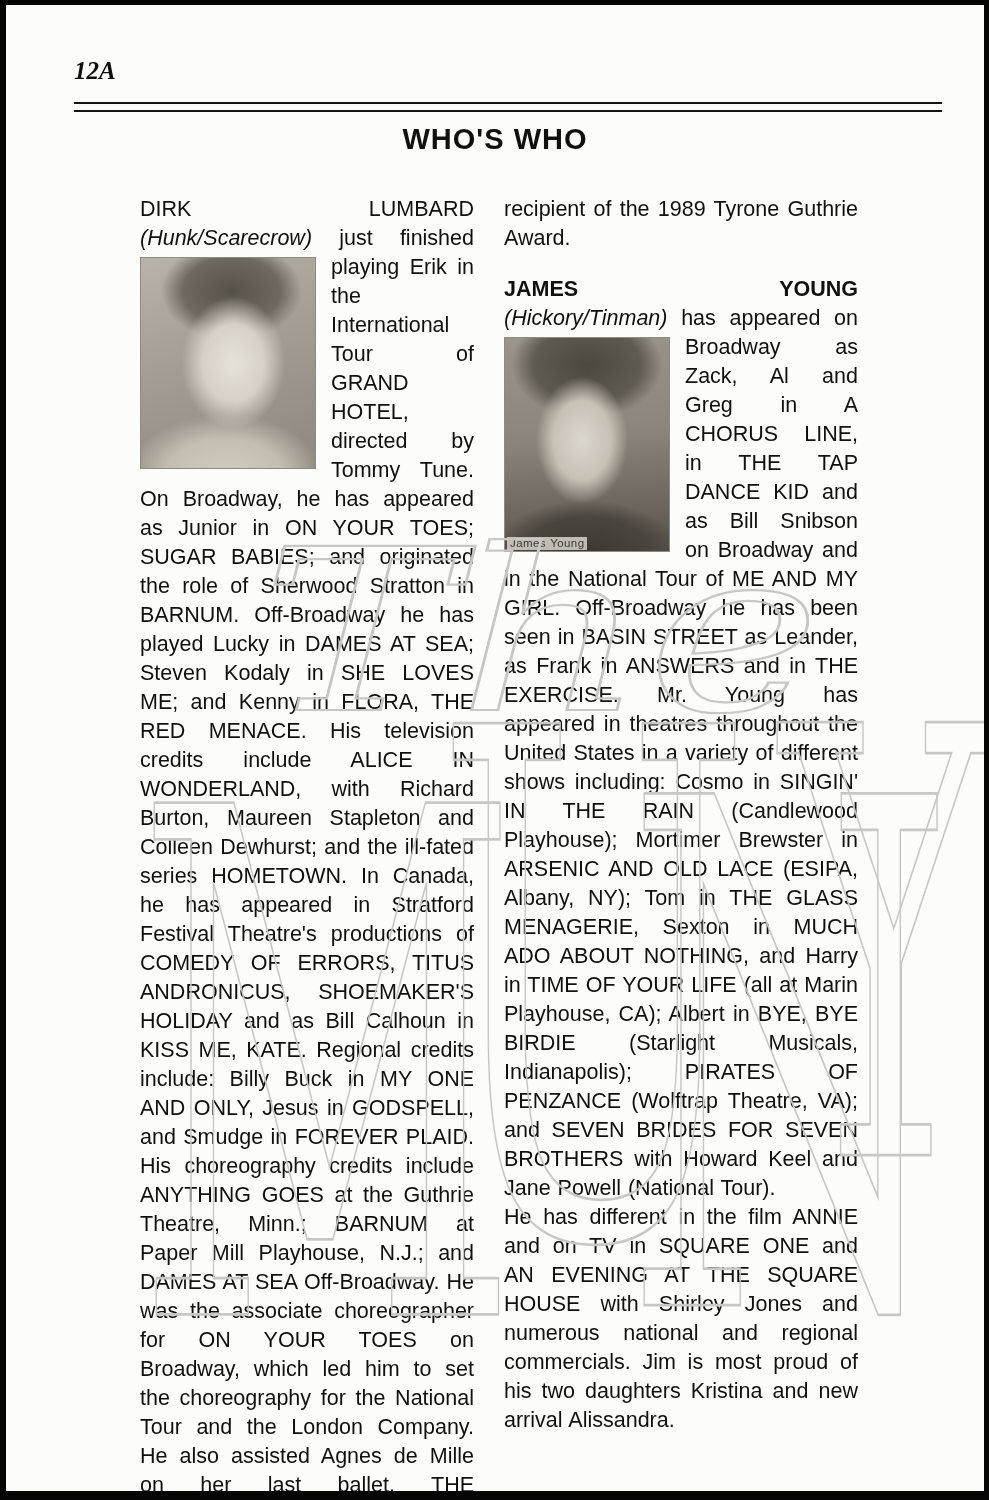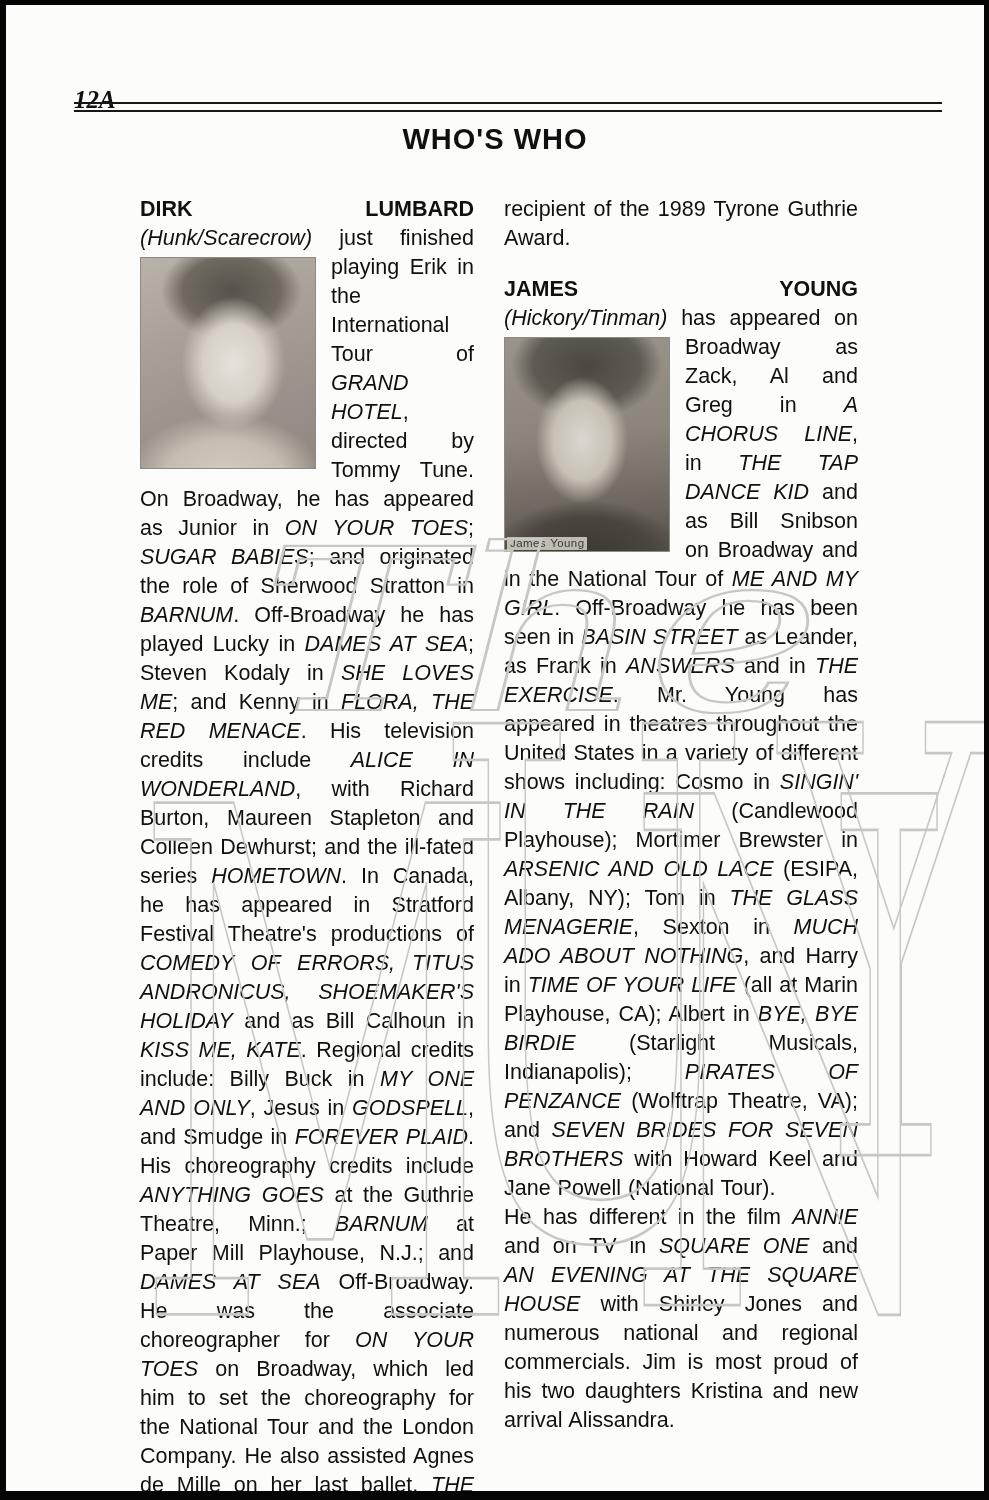--- a/index.html
+++ b/index.html
@@ -4,37 +4,37 @@
 <style>
   html,body{margin:0;padding:0;background:#555;}
   .page{
     position:relative; width:989px; height:1500px; box-sizing:border-box;
     background:#fcfcfa; overflow:hidden;
     border-top:5px solid #050505; border-left:6px solid #050505;
     border-right:5px solid #050505; border-bottom:9px solid #050505;
     font-family:"Liberation Sans", sans-serif; color:#101010;
   }
   
-  .pg-num{position:absolute; left:68px; top:52px; font:italic 700 25px "Liberation Serif", serif;margin-top:29px;}
+  .pg-num{position:absolute; left:68px; top:52px; font:italic 700 25px "Liberation Serif", serif;}
   .pg-edition{position:absolute; right:48px; top:55px; font:400 23px "Liberation Serif", serif; letter-spacing:.5px;}
   .rule{position:absolute; left:68px; width:868px; height:2px; background:#161616;}
   .rule.r1{top:97px;}
   .rule.r2{top:105px;}
   .page-title{position:absolute; left:0; top:118px; width:100%; text-align:center;
     font:700 29px "Liberation Sans", sans-serif; letter-spacing:1px;}
   
   .col{position:absolute; top:190px; font-size:21.5px; line-height:29px; text-align:justify;
     word-spacing:1px; z-index:2;}
   .col-left{left:134px; width:334px;}
   .col-right{left:498px; width:354px;}
   .col p{margin:0;}
   .justify-last{text-align-last:justify;}
   .bio-name{font-weight:700; text-align:justify; text-align-last:justify; margin-top:22px !important;}
-  .b{font-weight:700;}
-  .i{font-style:italic;}
+  .b{font-weight:400;}
+  .i{}
   .bi{font-weight:400; font-style:italic;}
   
   .photo{float:left; position:relative; margin:4px 15px 4px 0; box-shadow:0 0 0 1px #8d8a84 inset;}
   .photo-dirk{
     width:176px; height:212px;
     background:
       radial-gradient(72px 92px at 53% 50%, #e6e2da 0%, #d6d0c6 42%, rgba(0,0,0,0) 72%),
       radial-gradient(88px 62px at 52% 16%, #57524b 0%, #6f695f 55%, rgba(0,0,0,0) 80%),
       radial-gradient(130px 85px at 48% 104%, #d2ccc1 0%, #c4beb2 45%, rgba(0,0,0,0) 75%),
       linear-gradient(160deg, #b9b3aa 0%, #a8a197 35%, #99928a 70%, #8f8880 100%);

